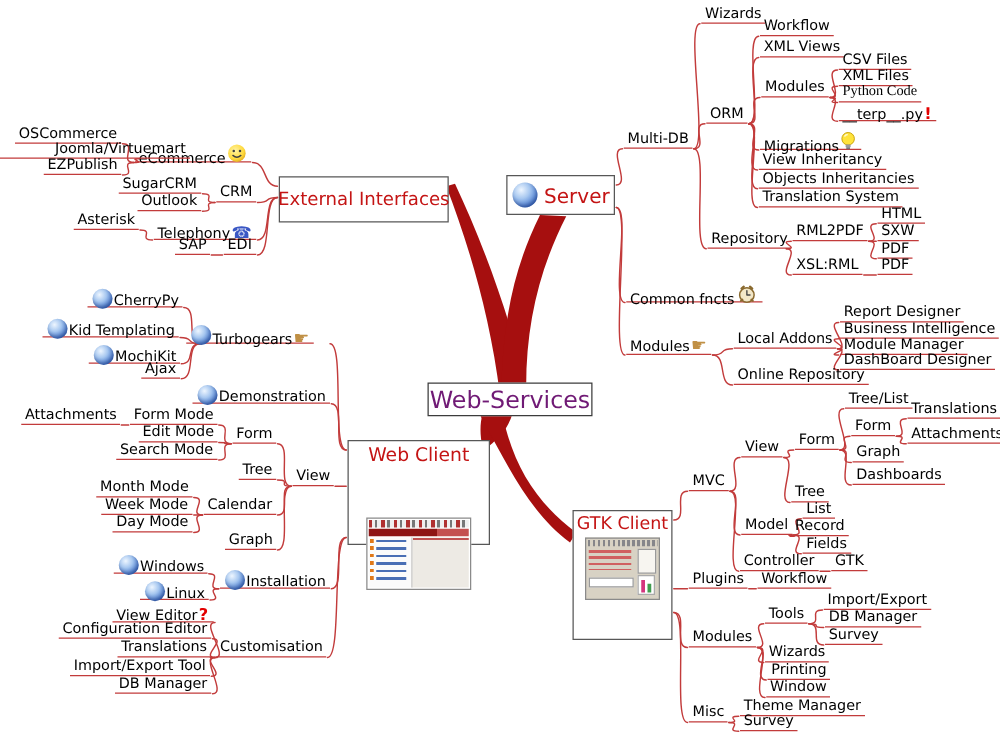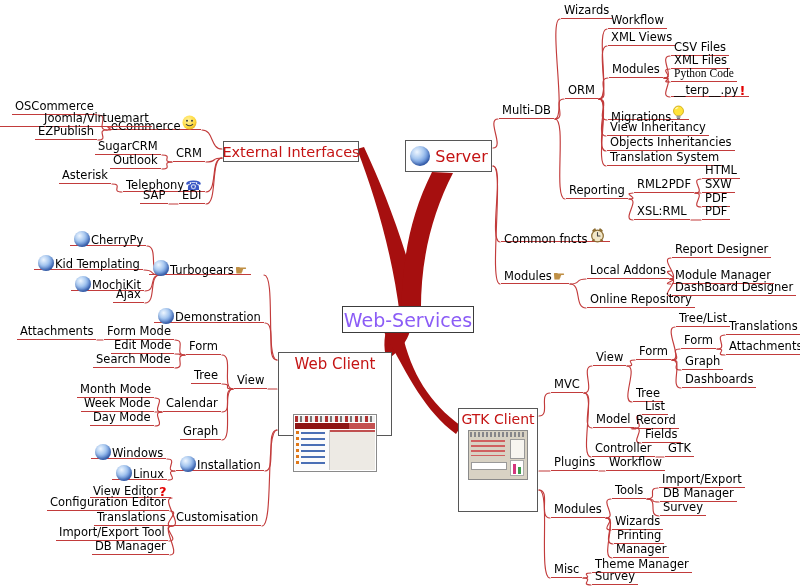--- a/index.html
+++ b/index.html
@@ -6,21 +6,21 @@
   #map{position:relative;width:800px;height:587px;overflow:hidden;background:#fff;
        font-family:"DejaVu Sans",sans-serif;}
   #edges{position:absolute;left:0;top:0;z-index:1;}
   .node{position:absolute;z-index:2;height:16px;box-sizing:border-box;
         padding:1px 3px 0 3px;border-bottom:1.3px solid var(--edge,#c23b3b);
         font-size:11.5px;line-height:13px;color:#000;white-space:nowrap;}
   .node .lbl{display:inline-block;vertical-align:bottom;}
   .box{position:absolute;z-index:3;box-sizing:border-box;background:#fff;
        border:1.4px solid #575757;display:flex;align-items:center;justify-content:center;gap:4px;}
   .box-label{color:#c41414;white-space:nowrap;}
-  .root .box-label{font-size:19px;color:#8b5cf6;}
+  .root .box-label{font-size:19px;color:#701a75;}
   .root{border:1.6px solid #3c3c3c;}
   #box-server .box-label{font-size:16px;}
   #box-extint .box-label{font-size:14.5px;}
   .vbox{flex-direction:column;justify-content:flex-start;gap:0;padding-top:2px;}
   #box-webclient .box-label{font-size:15px;}
   #box-gtkclient .box-label{font-size:14px;}
   
   .ico{display:inline-block;vertical-align:-3px;margin:0 1px;}
   .ic-globe{width:16px;height:16px;border-radius:50%;
     background:radial-gradient(circle at 35% 30%,#eef6ff 0%,#a8c8f0 35%,#4377d0 75%,#1c3f8f 100%);
@@ -159,21 +159,21 @@
 
   <div class="box root" id="box-root" style="left: 342px; top: 306px; width: 132px; height: 27px;">
     <span class="box-label">Web-Services</span>
   </div>
 
   <div class="box" id="box-server" style="left: 405px; top: 140px; width: 87px; height: 32px;">
     <span class="ico ic-globe big"></span>
     <span class="box-label">Server</span>
   </div>
 
-  <div class="box" id="box-extint" style="left: 223px; top: 141px; width: 136px; height: 21px;">
+  <div class="box" id="box-extint" style="left: 223px; top: 141px; width: 136px; height: 37px;">
     <span class="box-label">External Interfaces</span>
   </div>
 
   <div class="box vbox" id="box-webclient" style="left: 278px; top: 352px; width: 114px; height: 84px; gap: 38px;">
     <div class="box-label">Web Client</div>
     <div class="thumb-web">
       <div class="tw-tb"></div>
       <div class="tw-banner"></div>
       <div class="tw-body">
         <div class="tw-menu"></div>
@@ -191,21 +191,21 @@
       <div class="tg-input"></div>
       <div class="tg-chart">
           <i class="tg-b1"></i>
           <i class="tg-b2"></i>
         </div>
     </div>
   </div>
 <div class="node" style="top: 103px; left: 499px;"><span class="lbl">Multi-DB</span></div>
     <div class="node" style="top: 3px; left: 561px;"><span class="lbl">Wizards</span></div>
     <div class="node" style="top: 83px; left: 565px;"><span class="lbl">ORM</span></div>
-    <div class="node" style="top: 183px; left: 566px;"><span class="lbl">Reporting</span></div>
+    <div class="node" style="top: 183px; left: 566px;"><span class="lbl">Repository</span></div>
     <div class="node" style="top: 13px; left: 608px;"><span class="lbl">Workflow</span></div>
     <div class="node" style="top: 30px; left: 608px;"><span class="lbl">XML Views</span></div>
     <div class="node" style="top: 62px; left: 609px;"><span class="lbl">Modules</span></div>
     <div class="node" style="top: 40px; left: 671px;"><span class="lbl">CSV Files</span></div>
     <div class="node" style="top: 53px; left: 671px;"><span class="lbl">XML Files</span></div>
     <div class="node" style="top: 66px; left: 671px; font-family: Liberation Serif, serif;"><span class="lbl">Python Code</span></div>
     <div class="node" style="top: 81px; left: 671px;"><span class="lbl">__terp__.py</span><span class="ico ic-ex">!</span></div>
     <div class="node" style="top: 104px; left: 608px;"><span class="lbl">Migrations</span><span class="ico"><svg width="13" height="16" viewBox="0 0 13 16">
           <circle cx="6.5" cy="6" r="5" fill="#ffe33b" stroke="#caa40a" stroke-width="0.8"></circle>
           <path d="M3.5 4.2 Q4.6 2.6 6.2 2.6" stroke="#fff8c8" stroke-width="1.2" fill="none"></path>
@@ -223,20 +223,21 @@
     <div class="node" style="top: 204px; left: 702px;"><span class="lbl">PDF</span></div>
     <div class="node" style="top: 226px; left: 501px;"><span class="lbl">Common fncts</span><span class="ico"><svg width="17" height="16" viewBox="0 0 17 16">
           <circle cx="8.5" cy="9" r="5.8" fill="#f2e7c8" stroke="#8a6a2f" stroke-width="1.2"></circle>
           <path d="M8.5 9 V5.6 M8.5 9 H11" stroke="#444" stroke-width="1.1" stroke-linecap="round"></path>
           <path d="M4.2 3.8 L6 2.3 M12.8 3.8 L11 2.3" stroke="#8a6a2f" stroke-width="1.8" stroke-linecap="round"></path>
           <path d="M3.6 13.8 l1.4 -1.2 M13.4 13.8 l-1.4 -1.2" stroke="#8a6a2f" stroke-width="1.4" stroke-linecap="round"></path>
         </svg></span></div>
     <div class="node" style="top: 268px; left: 501px;"><span class="lbl">Modules</span><span class="ico ic-thumb">☛</span></div>
     <div class="node" style="top: 263px; left: 587px;"><span class="lbl">Local Addons</span></div>
     <div class="node" style="top: 242px; left: 672px;"><span class="lbl">Report Designer</span></div>
+    <div class="node" style="top: 255px; left: 672px;"><span class="lbl">Business Intelligence</span></div>
     <div class="node" style="top: 268px; left: 672px;"><span class="lbl">Module Manager</span></div>
     <div class="node" style="top: 280px; left: 672px;"><span class="lbl">DashBoard Designer</span></div>
     <div class="node" style="top: 292px; left: 587px;"><span class="lbl">Online Repository</span></div>
     <div class="node" style="top: 114px; left: 108px;"><span class="lbl">eCommerce</span><span class="ico"><svg width="15" height="15" viewBox="0 0 15 15">
           <defs>
             <radialGradient id="smg" cx="40%" cy="35%" r="70%">
               <stop offset="0" stop-color="#fff3a0"></stop>
               <stop offset="0.7" stop-color="#ffd93b"></stop>
               <stop offset="1" stop-color="#e0a81c"></stop>
             </radialGradient>
@@ -301,17 +302,17 @@
     <div class="node" style="top: 441px; left: 665px; text-align: center;"><span class="lbl">GTK</span></div>
     <div class="node" style="top: 455px; left: 551px;"><span class="lbl">Plugins</span></div>
     <div class="node" style="top: 455px; left: 606px;"><span class="lbl">Workflow</span></div>
     <div class="node" style="top: 502px; left: 551px;"><span class="lbl">Modules</span></div>
     <div class="node" style="top: 483px; left: 612px;"><span class="lbl">Tools</span></div>
     <div class="node" style="top: 472px; left: 659px;"><span class="lbl">Import/Export</span></div>
     <div class="node" style="top: 486px; left: 660px;"><span class="lbl">DB Manager</span></div>
     <div class="node" style="top: 500px; left: 660px;"><span class="lbl">Survey</span></div>
     <div class="node" style="top: 514px; left: 612px;"><span class="lbl">Wizards</span></div>
     <div class="node" style="top: 528px; left: 614px;"><span class="lbl">Printing</span></div>
-    <div class="node" style="top: 542px; left: 613px;"><span class="lbl">Manager</span></div>
+    <div class="node" style="top: 542px; left: 613px;"><span class="lbl">Window</span></div>
     <div class="node" style="top: 562px; left: 551px;"><span class="lbl">Misc</span></div>
     <div class="node" style="top: 557px; left: 592px;"><span class="lbl">Theme Manager</span></div>
     <div class="node" style="top: 569px; left: 592px;"><span class="lbl">Survey</span></div>
   </div>
 
 </body></html>

